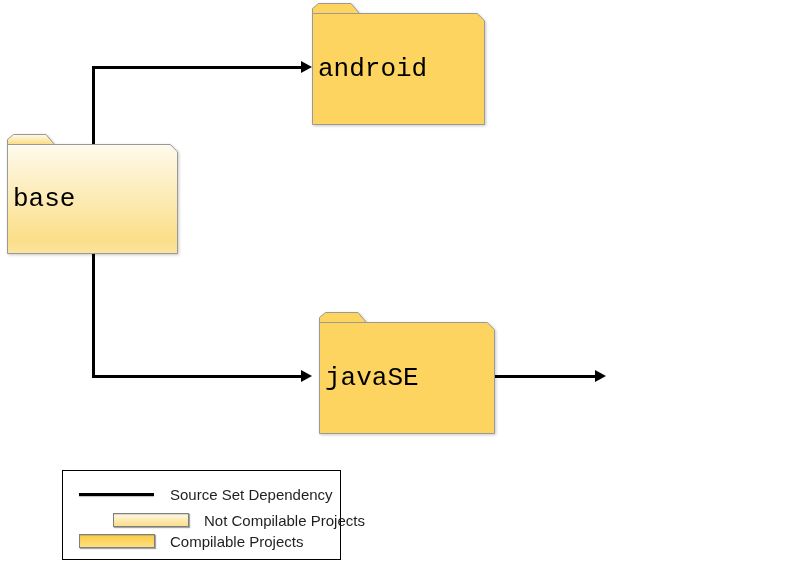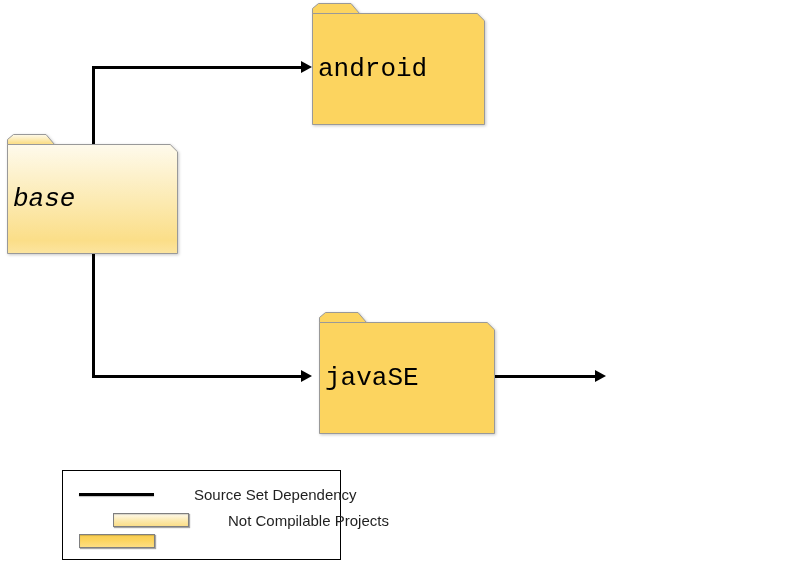--- a/index.html
+++ b/index.html
@@ -17,21 +17,21 @@
     filter:drop-shadow(1.5px 1.5px 1.5px rgba(0,0,0,0.22));
   }
   .folder-label{
     position:absolute;left:6px;top:10px;bottom:0;right:0;
     display:flex;align-items:center;
     font-family:"Liberation Mono","DejaVu Sans Mono",monospace;
     font-size:26px;font-weight:400;color:#000000;
     pointer-events:none;white-space:nowrap;
   }
   .f-android{left:312px;top:3px;width:173px;height:122px;}
-  .f-base   {left:7px;  top:134px;width:171px;height:120px;font-style:italic;}
+  .f-base   {left:7px;  top:134px;width:171px;height:120px;}
   .f-javase {left:311px;top:312px;width:176px;height:122px;margin-left:8px;}
   .f-javaee {left:606px;top:312px;width:171px;height:122px;}
   
   .edge{position:absolute;background:#000000;}
   .e1v{left:92px;top:66px;width:3px;height:78px;}
   .e1h{left:92px;top:66px;width:210px;height:3px;}
   .e2v{left:92px;top:254px;width:3px;height:124px;}
   .e2h{left:92px;top:375px;width:210px;height:3px;}
   .e3h{left:487px;top:375px;width:109px;height:3px;}
   .arrowhead{
@@ -60,21 +60,21 @@
     border:1px solid #7f7f7f;box-sizing:border-box;
     box-shadow:1px 1px 1px rgba(0,0,0,0.35), inset 0 1px 1px rgba(0,0,0,0.15);
     flex:0 0 auto;
   }
   .swatch.line{
     width:75px;height:3px;border:none;background:#000000;
     box-shadow:0 1px 1px rgba(0,0,0,0.25);margin-right:16px;
   }
   .swatch.cream{background:linear-gradient(180deg,#FEFAEC 0%,#FCE9AE 55%,#FBDE88 100%);}
   .swatch.gold{background:linear-gradient(180deg,#F9CE52 0%,#FCD45F 45%,#FDDE82 100%);}
-  .legend-label{font-size:15px;color:#1f1f1f;white-space:nowrap;margin-left:24px;}
+  .legend-label{font-size:15px;color:#1f1f1f;white-space:nowrap;}
 </style>
 </head>
 <body>
 
 <div class="canvas">
 
   <div class="edge e1v"></div>
   <div class="edge e1h"></div>
   <div class="arrowhead h1"></div>
 
@@ -122,16 +122,17 @@
     <div class="legend-row lr1">
       <span class="swatch line"></span>
       <span class="legend-label">Source Set Dependency</span>
     </div>
     <div class="legend-row lr2">
       <span class="swatch cream"></span>
       <span class="legend-label">Not Compilable Projects</span>
     </div>
     <div class="legend-row lr3">
       <span class="swatch gold"></span>
+      <span class="legend-label">Compilable Projects</span>
     </div>
   </div>
 
 </div>
 
 </body></html>

